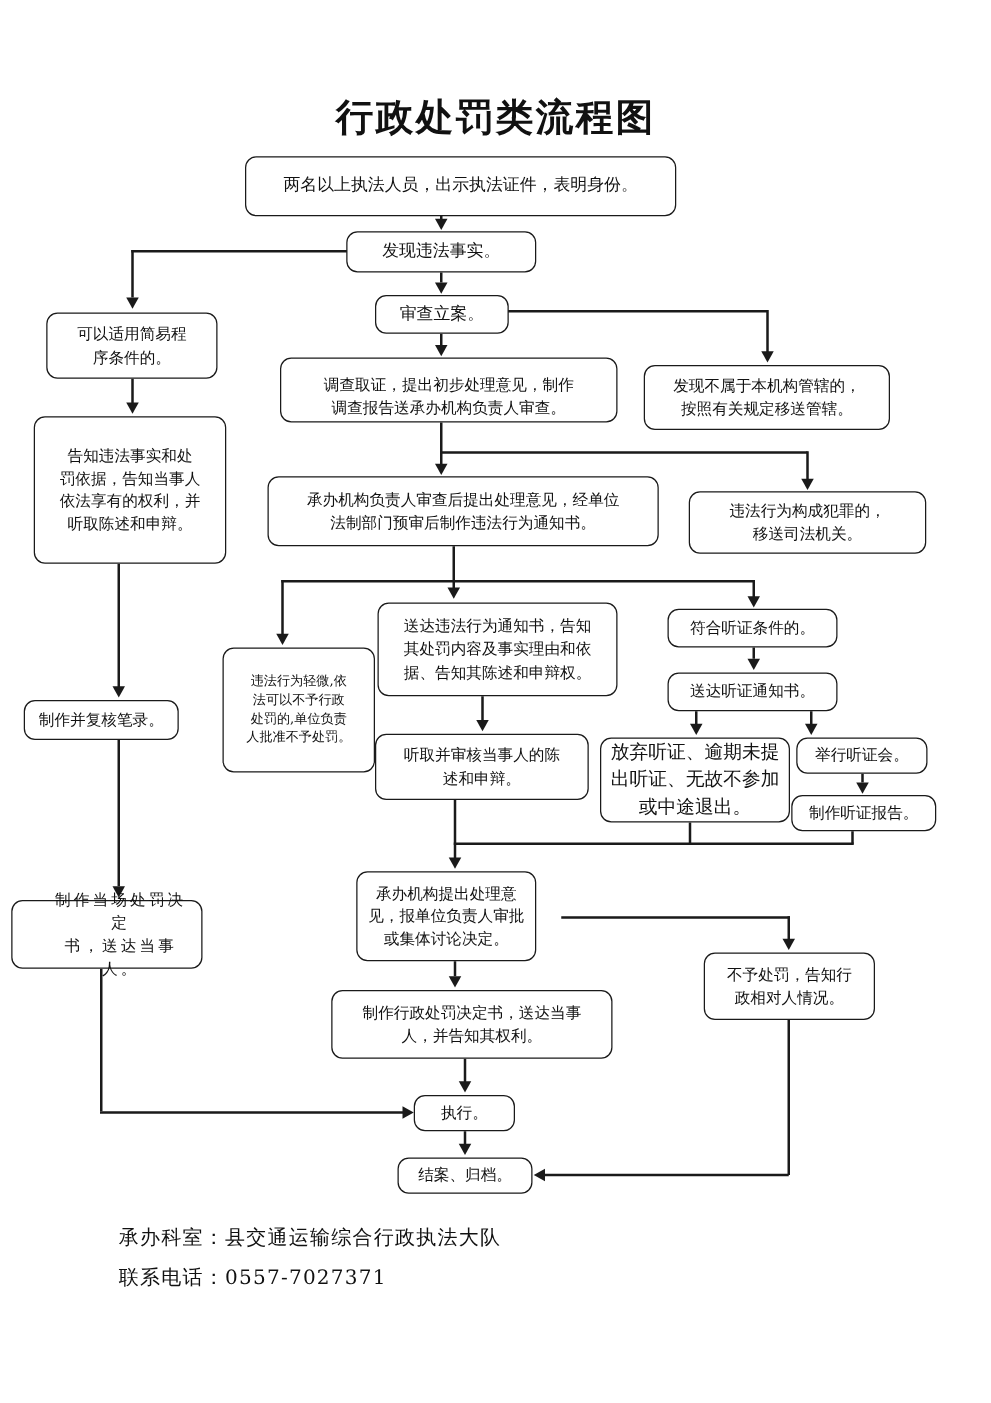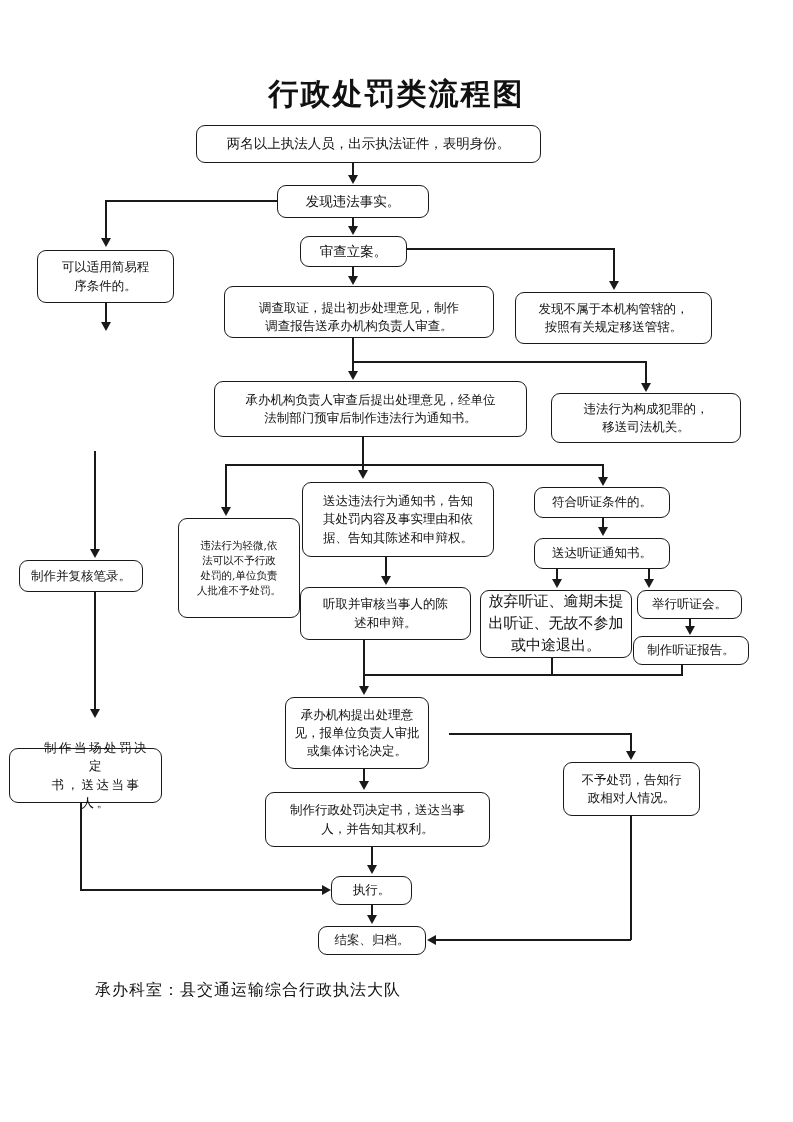--- a/index.html
+++ b/index.html
@@ -82,21 +82,21 @@
     white-space:pre;
   }
 </style>
 </head>
 <body>
 
 <div id="page">
 
   <div id="title">行政处罚类流程图</div>
 
-  <div class="node f13" style="left:196px;top:125px;width:345px;height:38px;">
+  <div class="node f13" style="left:196px;top:125px;width:345px;height:48px;">
     <span>两名以上执法人员，出示执法证件，表明身份。</span>
   </div>
 
   <div class="node f13" style="left:277px;top:185px;width:152px;height:33px;">
     <span>发现违法事实。</span>
   </div>
 
   <div class="node f13" style="left:300px;top:236px;width:107px;height:31px;">
     <span>审查立案。</span>
   </div>
@@ -119,26 +119,32 @@
   <div class="node f12" style="left:551px;top:393px;width:190px;height:50px;white-space:pre-line;">
     <span>违法行为构成犯罪的，
 移送司法机关。</span>
   </div>
 
   <div class="node f12" style="left:37px;top:250px;width:137px;height:53px;white-space:pre-line;">
     <span>可以适用简易程
 序条件的。</span>
   </div>
 
+  <div class="node f12" style="left:27px;top:333px;width:154px;height:118px;white-space:pre-line;">
+    <span>告知违法事实和处
+罚依据，告知当事人
+依法享有的权利，并
+听取陈述和申辩。</span>
+  </div>
 
   <div class="node f12" style="left:19px;top:560px;width:124px;height:32px;">
     <span>制作并复核笔录。</span>
   </div>
 
-  <div class="node f12 wide" style="left:9px;top:748px;width:153px;height:55px;white-space:pre-line;padding-left:28px;">
+  <div class="node f12 wide" style="left:9px;top:720px;width:153px;height:55px;white-space:pre-line;padding-left:28px;">
     <span>制作当场处罚决定
 书，送达当事人。</span>
   </div>
 
   <div class="node f10" style="left:178px;top:518px;width:122px;height:100px;white-space:pre-line;">
     <span>违法行为轻微,依
 法可以不予行政
 处罚的,单位负责
 人批准不予处罚。</span>
   </div>
@@ -278,14 +284,15 @@
   <div class="arw" style="left:367px;top:865px;"></div>
 
   <div class="ln lnv" style="left:371px;top:905px;height:11px;"></div>
   <div class="arw" style="left:367px;top:915px;"></div>
 
   <div class="ln lnv" style="left:630px;top:816px;height:124px;"></div>
   <div class="ln lnh" style="left:436px;top:939px;width:195px;"></div>
   <div class="arwl" style="left:427px;top:935px;"></div>
 
   <div class="footer" style="left:95px;top:980px;">承办科室：县交通运输综合行政执法大队</div>
+  <div class="footer" style="left:95px;top:1012px;">联系电话：0557-7027371</div>
 
 </div>
 
 </body></html>

